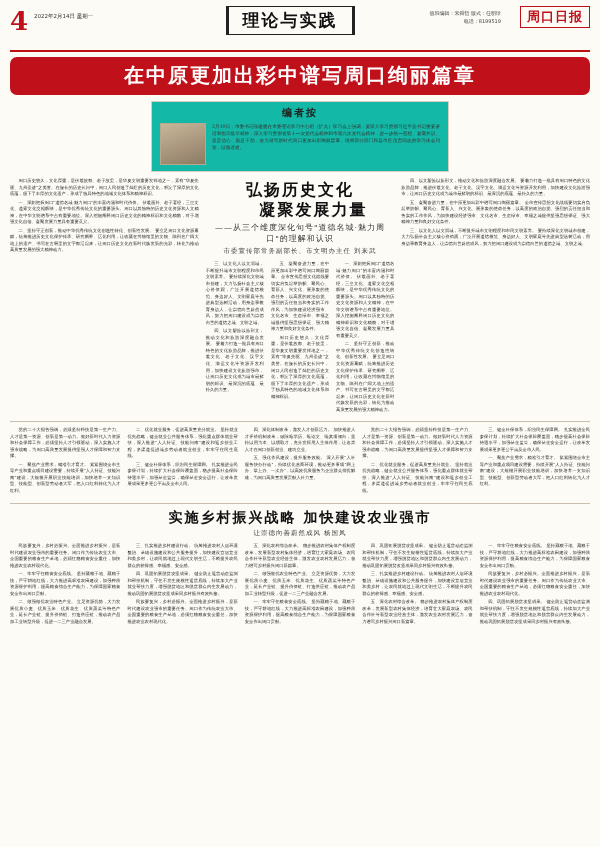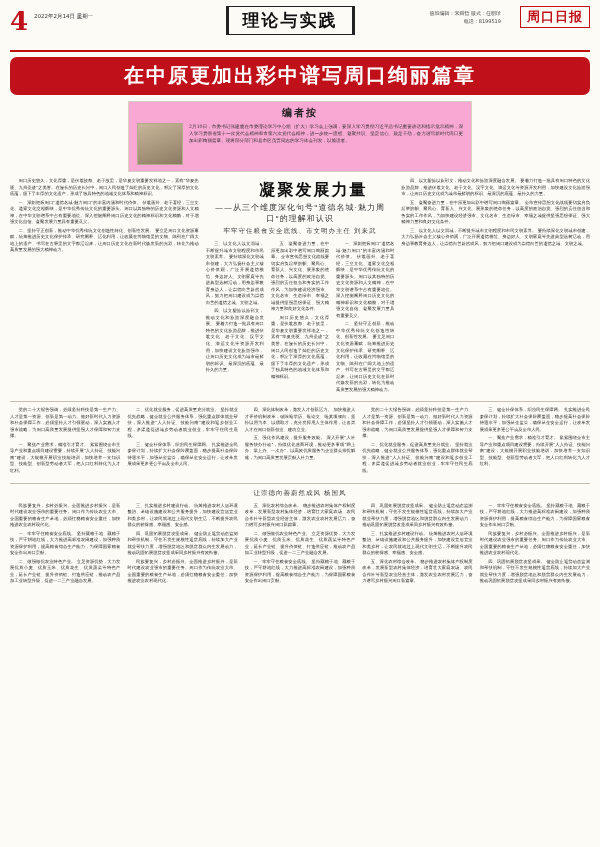--- a/index.html
+++ b/index.html
@@ -74,23 +74,23 @@
     padding:5px 0 6px 0;
     border-radius:7px;
   }
 
   
   .editor-note{
     margin-top:6px;
     display:flex;justify-content:center;
   }
   .en-box{
-    width:344px;
+    width:298px;
     border:1px solid #d8cfc0;
-    background:#f9a8d4;
+    background:#14b8a6;
     padding:4px 8px 6px 8px;
     box-sizing:border-box;
   }
   .en-title{
     text-align:center;
     font-family:"DejaVu Serif","Liberation Serif",serif;
     font-weight:bold;font-size:10px;letter-spacing:2px;color:#222;
     margin-bottom:3px;
   }
   .en-body{
@@ -186,23 +186,24 @@
       <p>周口历史悠久，文化厚重，是伏羲故都、老子故里，是华夏文明重要发祥地之一，素有"华夏先驱、九州圣迹"之美誉。在漫长的历史长河中，周口人民创造了灿烂的历史文化，积淀了深厚的文化底蕴，留下了丰厚的文化遗产，形成了独具特色的地域文化体系和精神标识。</p>
       <p>一、深刻把握周口"道德名城·魅力周口"的丰富内涵和时代价值。
 
 伏羲画卦、老子著经，三皇文化、道家文化交相辉映，是中华优秀传统文化的重要源头。周口以其独特的历史文化资源和人文精神，在中华文明谱系中占有重要地位。深入挖掘阐释周口历史文化的精神标识和文化精髓，对于增强文化自信、凝聚发展力量具有重要意义。</p>
       <p>二、坚持守正创新，推动中华优秀传统文化创造性转化、创新性发展。
 
 要立足周口文化资源禀赋，统筹推进历史文化保护传承、研究阐释、活化利用，让收藏在博物馆里的文物、陈列在广阔大地上的遗产、书写在古籍里的文字都活起来，让周口历史文化在新时代焕发新的光彩，转化为推动高质量发展的强大精神动力。</p>
     </div>
     <div class="center">
       <div class="art-head">
+        <div class="art-title">弘扬历史文化</div>
         <div class="art-title" style="display:inline-block;margin-left:27px;">凝聚发展力量</div>
         <div class="art-sub">——从三个维度深化句号"道德名城·魅力周口"的理解和认识</div>
-        <div class="art-byline">牢牢守住粮食安全底线、市文明办主任  刘来武</div>
+        <div class="art-byline">市委宣传部常务副部长、市文明办主任  刘来武</div>
       </div>
       <div class="cols">
         <div class="col">
           <p>三、以文化人以文润城，不断提升城市文明程度和市民文明素养。
 
 要持续深化文明城市创建，大力弘扬社会主义核心价值观，广泛开展道德模范、身边好人、文明家庭等先进典型选树活动，用身边事教育身边人，让崇德向善蔚然成风，努力把周口建设成为崇德向善的道德之城、文明之城。</p>
           <p>四、以文塑旅以旅彰文，推动文化和旅游深度融合发展。
 
 要着力打造一批具有周口特色的文化旅游品牌，推进伏羲文化、老子文化、汉字文化、漕运文化等资源开发利用，加快建设文化旅游强市，让周口历史文化成为城市最鲜明的标识、最深沉的底蕴、最持久的力量。</p>
         </div>
@@ -275,20 +276,21 @@
 
 紧紧围绕全市主导产业和重点项目建设需要，持续开展"人人持证、技能河南"建设，大规模开展职业技能培训，加快培养一支知识型、技能型、创新型劳动者大军，把人口红利转化为人才红利。</p>
       </div>
     </div>
   </div>
 
   <div class="rule"></div>
 
   <div>
     <div class="art-head">
+      <div class="art-title small">实施乡村振兴战略  加快建设农业强市</div>
       <div class="art-byline">让崇德向善蔚然成风  杨国凤</div>
     </div>
     <div class="cols">
       <div class="col">
         <p>民族要复兴，乡村必振兴。全面推进乡村振兴，是新时代建设农业强市的重要任务。周口作为传统农业大市、全国重要的粮食生产基地，必须扛稳粮食安全重任，加快推进农业农村现代化。</p>
         <p>一、牢牢守住粮食安全底线。
 
 坚持藏粮于地、藏粮于技，严守耕地红线，大力推进高标准农田建设，加强种质资源保护利用，提高粮食综合生产能力，为保障国家粮食安全作出周口贡献。</p>
         <p>二、做强做优农业特色产业。
 

